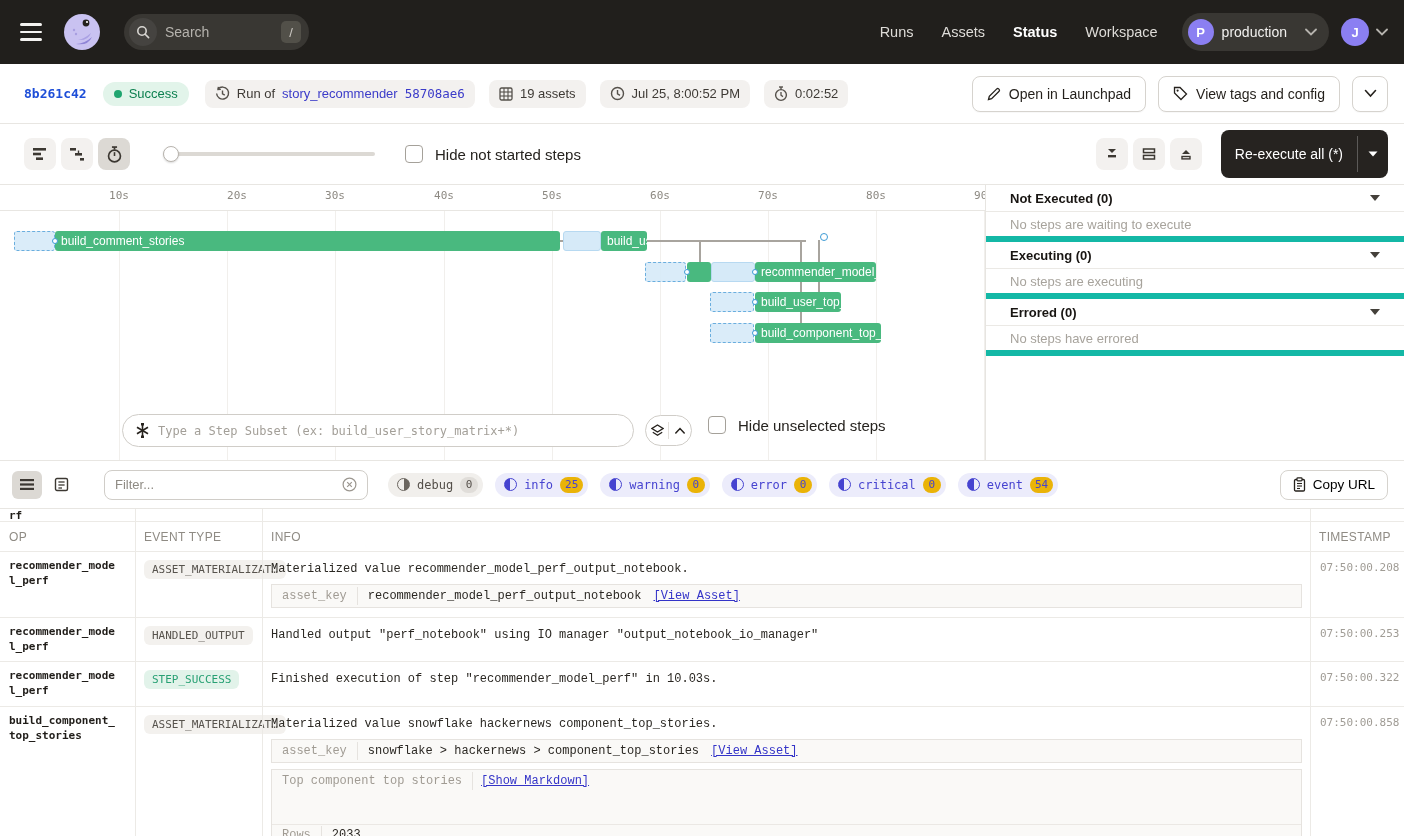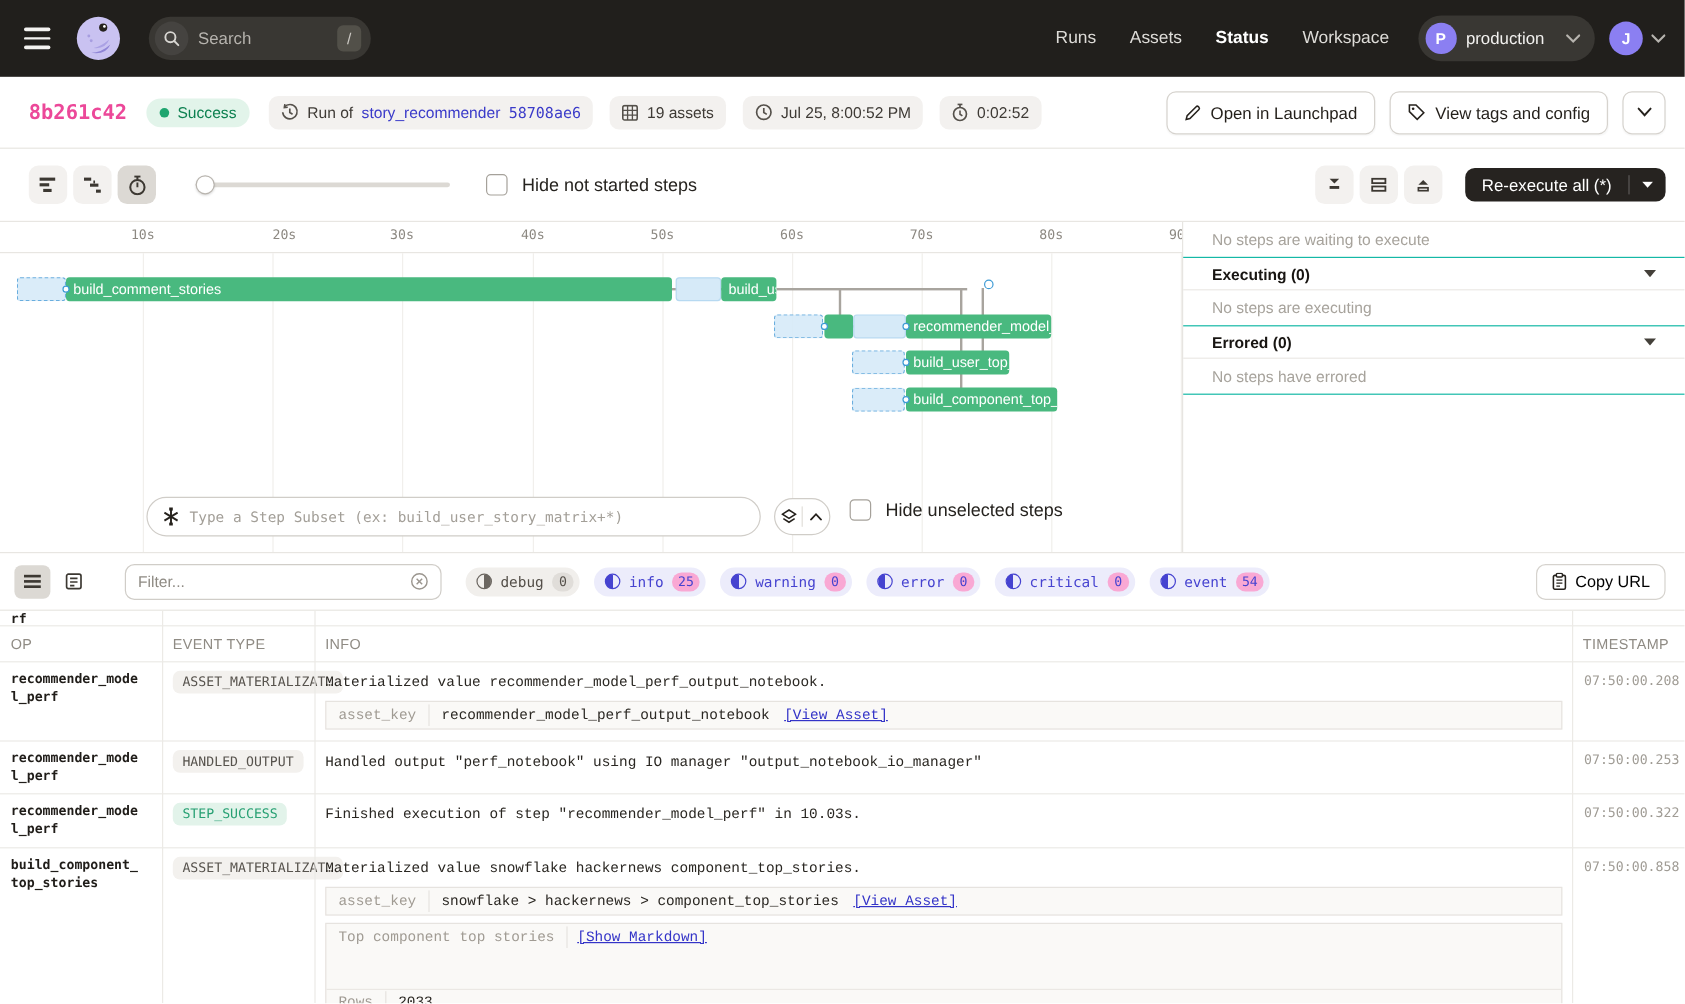--- a/index.html
+++ b/index.html
@@ -21,21 +21,21 @@
   .nav-link.active { color:#ffffff; font-weight:bold; }
   .deploy-pill { height:38px; background:#393733; border-radius:19px; display:flex; align-items:center; padding:0 12px 0 6px; gap:8px; cursor:pointer; margin-right:12px; }
   .avatar { border-radius:50%; background:#8b7ff2; color:#fff; font-weight:bold; display:flex; align-items:center; justify-content:center; }
   .deploy-pill .avatar { width:26px; height:26px; font-size:13px; }
   .deploy-pill .name { color:#f2f1ef; font-size:14px; margin-right:10px; }
   .user-group { display:flex; align-items:center; gap:7px; cursor:pointer; }
   .user-group .avatar { width:28px; height:28px; font-size:13px; }
 
   
   .run-header { height:60px; display:flex; align-items:center; padding:0 16px 0 24px; border-bottom:1px solid #e8e6e2; }
-  .run-id { font-family:"DejaVu Sans Mono", monospace; font-weight:bold; font-size:17px; color:#ec4899; margin-right:16px; }
+  .run-id { font-family:"DejaVu Sans Mono", monospace; font-weight:bold; font-size:13px; color:#1d4ed8; margin-right:16px; }
   .status-pill { height:24px; border-radius:12px; background:#e2f4ea; color:#0d8050; font-size:13px; display:flex; align-items:center; gap:7px; padding:0 11px; margin-right:16px; }
   .status-dot { width:8px; height:8px; border-radius:50%; background:#1fa56f; }
   .meta-pill { height:28px; border-radius:8px; background:#f3f1ef; display:flex; align-items:center; gap:7px; padding:0 10px; margin-right:14px; font-size:13px; color:#3e3a35; }
   .meta-pill svg { flex:none; }
   .pill-link { color:#3b3bc9; cursor:pointer; }
   .pill-hash { color:#3b3bc9; font-family:"DejaVu Sans Mono", monospace; font-size:12.5px; cursor:pointer; }
   .rh-spacer { flex:1; }
   .btn { height:36px; border:1px solid #d6d3ce; border-radius:8px; background:#fff; display:flex; align-items:center; gap:8px; padding:0 14px; font-size:14px; color:#231f1a; cursor:pointer; box-shadow:0 1px 1px rgba(0,0,0,.03); }
   .btn + .btn { margin-left:12px; }
   .btn.icon-only { width:36px; padding:0; justify-content:center; }
@@ -43,21 +43,21 @@
   
   .gantt-toolbar { height:61px; display:flex; align-items:center; padding:0 16px 0 24px; border-bottom:1px solid #e8e6e2; }
   .tb-icon { width:32px; height:32px; border-radius:8px; background:#f3f1ef; display:flex; align-items:center; justify-content:center; cursor:pointer; margin-right:5px; }
   .tb-icon.active { background:#dcd9d4; }
   .slider { position:relative; width:212px; height:16px; margin:0 30px 0 28px; cursor:pointer; }
   .slider .track { position:absolute; left:0; right:0; top:6px; height:4px; background:#dcd9d4; border-radius:2px; }
   .slider .knob { position:absolute; left:0; top:0; width:16px; height:16px; border-radius:50%; background:#fff; border:1px solid #b8b4ae; box-shadow:0 1px 2px rgba(0,0,0,.15); }
   .checkbox { width:18px; height:18px; border:1.5px solid #a5a19a; border-radius:4px; background:#fff; flex:none; cursor:pointer; }
   .cb-label { font-size:15px; color:#26231f; margin-left:12px; }
   .gt-spacer { flex:1; }
-  .reexec { height:28px; margin-left:14px; background:#262320; border-radius:8px; display:flex; align-items:stretch; color:#fff; cursor:pointer; }
+  .reexec { height:48px; margin-left:14px; background:#262320; border-radius:8px; display:flex; align-items:stretch; color:#fff; cursor:pointer; }
   .reexec .lbl { display:flex; align-items:center; padding:0 14px; font-size:14px; }
   .reexec .sep { width:1px; background:rgba(255,255,255,.25); margin:6px 0; }
   .reexec .caret { display:flex; align-items:center; justify-content:center; width:30px; }
 
   
   .gantt-wrap { position:relative; height:276px; border-bottom:1px solid #e8e6e2; overflow:hidden; }
   .axis-line { position:absolute; top:25px; left:0; width:985px; height:1px; background:#e8e6e2; }
   .tick-label { position:absolute; top:4px; transform:translateX(-50%); font-family:"DejaVu Sans Mono", monospace; font-size:11px; color:#8c8881; }
   .gridline { position:absolute; top:26px; bottom:0; width:1px; background:#f1efec; }
   .conn { position:absolute; background:#a8a49e; }
@@ -66,21 +66,21 @@
   .gbar.wait { background:rgba(214,234,248,.9); border:1px dashed #6aaede; }
   .gbar.queue { background:#d6eaf8; border:1px solid #b7d9f1; }
   .gdot { position:absolute; width:6px; height:6px; border:1.5px solid #3e9bd5; background:#fff; border-radius:50%; z-index:3; }
   .gmarker { position:absolute; width:8px; height:8px; border:1.5px solid #3e9bd5; background:#fff; border-radius:50%; z-index:3; }
 
   
   .step-panel { position:absolute; top:0; right:0; bottom:0; left:985px; background:#fff; border-left:1px solid #e7e5e1; z-index:5; }
   .sp-header { height:27px; display:flex; align-items:center; justify-content:space-between; padding:0 24px; border-bottom:1px solid #ebe9e5; cursor:pointer; }
   .sp-header .t { font-size:13px; font-weight:bold; color:#181512; }
   .sp-caret { width:0; height:0; border-left:5px solid transparent; border-right:5px solid transparent; border-top:6px solid #44403a; }
-  .sp-empty { height:30px; display:flex; align-items:center; padding:0 24px; font-size:13px; color:#a7a39c; border-bottom:1px solid #14b8a6; }
+  .sp-empty { height:30px; display:flex; align-items:center; padding:0 24px; font-size:13px; color:#a7a39c; border-bottom:6px solid #14b8a6; }
 
   
   .subset-input { position:absolute; left:122px; top:229px; width:512px; height:33px; border:1px solid #d0cdc8; border-radius:17px; background:#fff; display:flex; align-items:center; padding:0 12px; z-index:4; }
   .subset-input .ph { font-family:"DejaVu Sans Mono", monospace; font-size:12px; color:#a39f98; margin-left:8px; }
   .subset-group { position:absolute; left:645px; top:230px; height:31px; width:47px; border:1px solid #d0cdc8; border-radius:16px; background:#fff; display:flex; align-items:center; z-index:4; cursor:pointer; }
   .subset-group .half { flex:1; display:flex; align-items:center; justify-content:center; height:100%; }
   .subset-group .div { width:1px; height:17px; background:#e2dfda; }
   .hide-unsel { position:absolute; left:708px; top:231px; display:flex; align-items:center; z-index:4; }
   .hide-unsel .cb-label { font-size:15px; }
 
@@ -90,21 +90,21 @@
   .lt-icon.active { background:#dcd9d4; }
   .filter-input { width:264px; height:30px; border:1px solid #d0cdc8; border-radius:8px; display:flex; align-items:center; padding:0 10px; margin:0 20px 0 24px; }
   .filter-input .ph { flex:1; font-size:13px; color:#8f8b84; }
   .fpill { height:24px; border-radius:12px; display:flex; align-items:center; gap:7px; padding:0 5px 0 9px; margin-right:12px; font-family:"DejaVu Sans Mono", monospace; font-size:12px; cursor:pointer; }
   .fpill.on { background:#ececfb; color:#4643d0; }
   .fpill.off { background:#f1efec; color:#544f49; }
   .toggle { width:13px; height:13px; border-radius:50%; flex:none; }
   .fpill.on .toggle { border:1.5px solid #4643d0; background:linear-gradient(90deg,#4643d0 50%,transparent 50%); }
   .fpill.off .toggle { border:1.5px solid #6b6660; background:linear-gradient(90deg,transparent 50%,#6b6660 50%); }
   .fcount { min-width:18px; height:16px; border-radius:8px; display:flex; align-items:center; justify-content:center; padding:0 5px; font-size:11px; }
-  .fpill.on .fcount { background:#f9a8d4; }
+  .fpill.on .fcount { background:#eab308; }
   .fpill.off .fcount { background:#e0ddd9; }
   .lt-spacer { flex:1; }
   .copyurl { height:30px; border:1px solid #d6d3ce; border-radius:8px; background:#fff; display:flex; align-items:center; gap:7px; padding:0 12px; font-size:13.5px; cursor:pointer; }
 
   
   .log-table { height:327px; overflow:hidden; position:relative; }
   .col-sep { position:absolute; top:0; bottom:0; width:1px; background:#eceae6; }
   .lt-row { display:grid; grid-template-columns:135px 127px 1048px 94px; border-bottom:1px solid #eceae6; }
   .lt-head { height:30px; align-items:center; border-bottom:1px solid #eceae6; }
   .lt-head div { font-size:12px; color:#8f8b84; letter-spacing:.3px; padding-left:9px; }
@@ -339,20 +339,24 @@
       <div class="gdot" style="left: 52px; top: 53px;"></div>
       <div class="gdot" style="left: 684px; top: 84px;"></div>
       <div class="gdot" style="left: 752px; top: 84px;"></div>
       <div class="gdot" style="left: 752px; top: 114px;"></div>
       <div class="gdot" style="left: 752px; top: 145px;"></div>
       <div class="gmarker" style="left: 820px; top: 48px;"></div>
     </div>
 
   <div class="step-panel">
     <div id="panel-sections">
+        <div class="sp-header">
+          <div class="t">Not Executed (0)</div>
+          <div class="sp-caret"></div>
+        </div>
         <div class="sp-empty">No steps are waiting to execute</div>
         <div class="sp-header">
           <div class="t">Executing (0)</div>
           <div class="sp-caret"></div>
         </div>
         <div class="sp-empty">No steps are executing</div>
         <div class="sp-header">
           <div class="t">Errored (0)</div>
           <div class="sp-caret"></div>
         </div>

